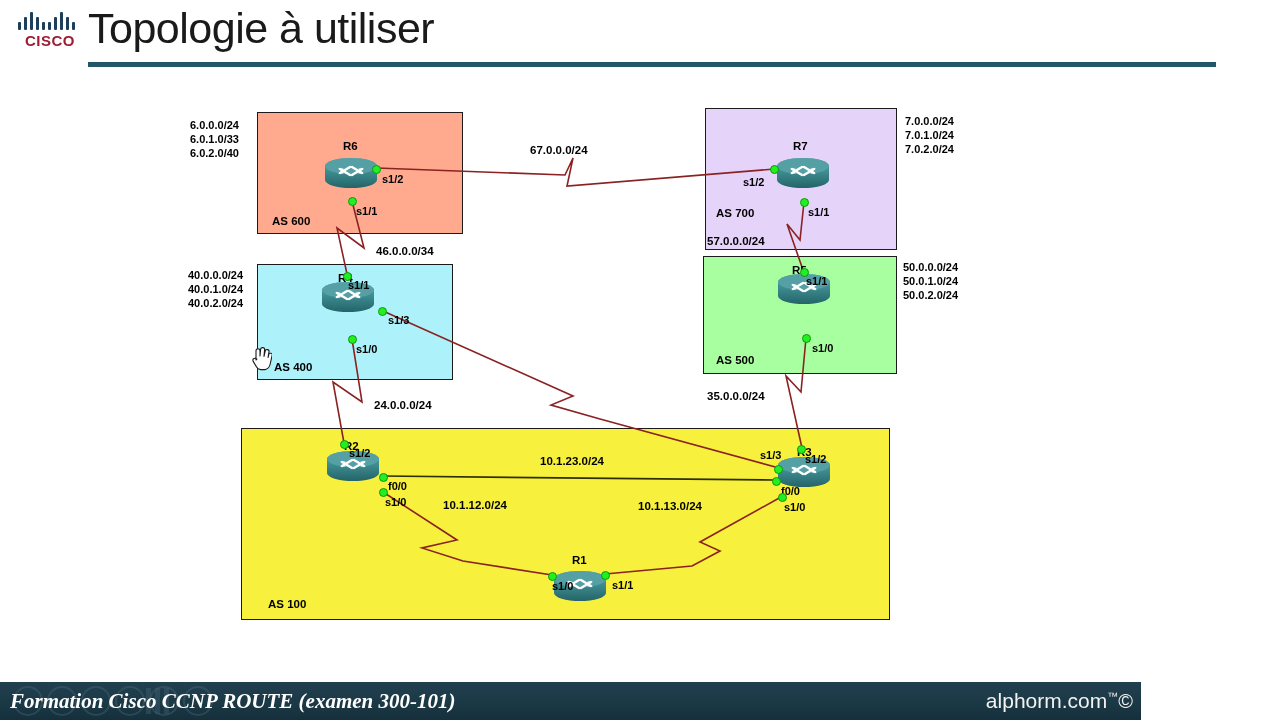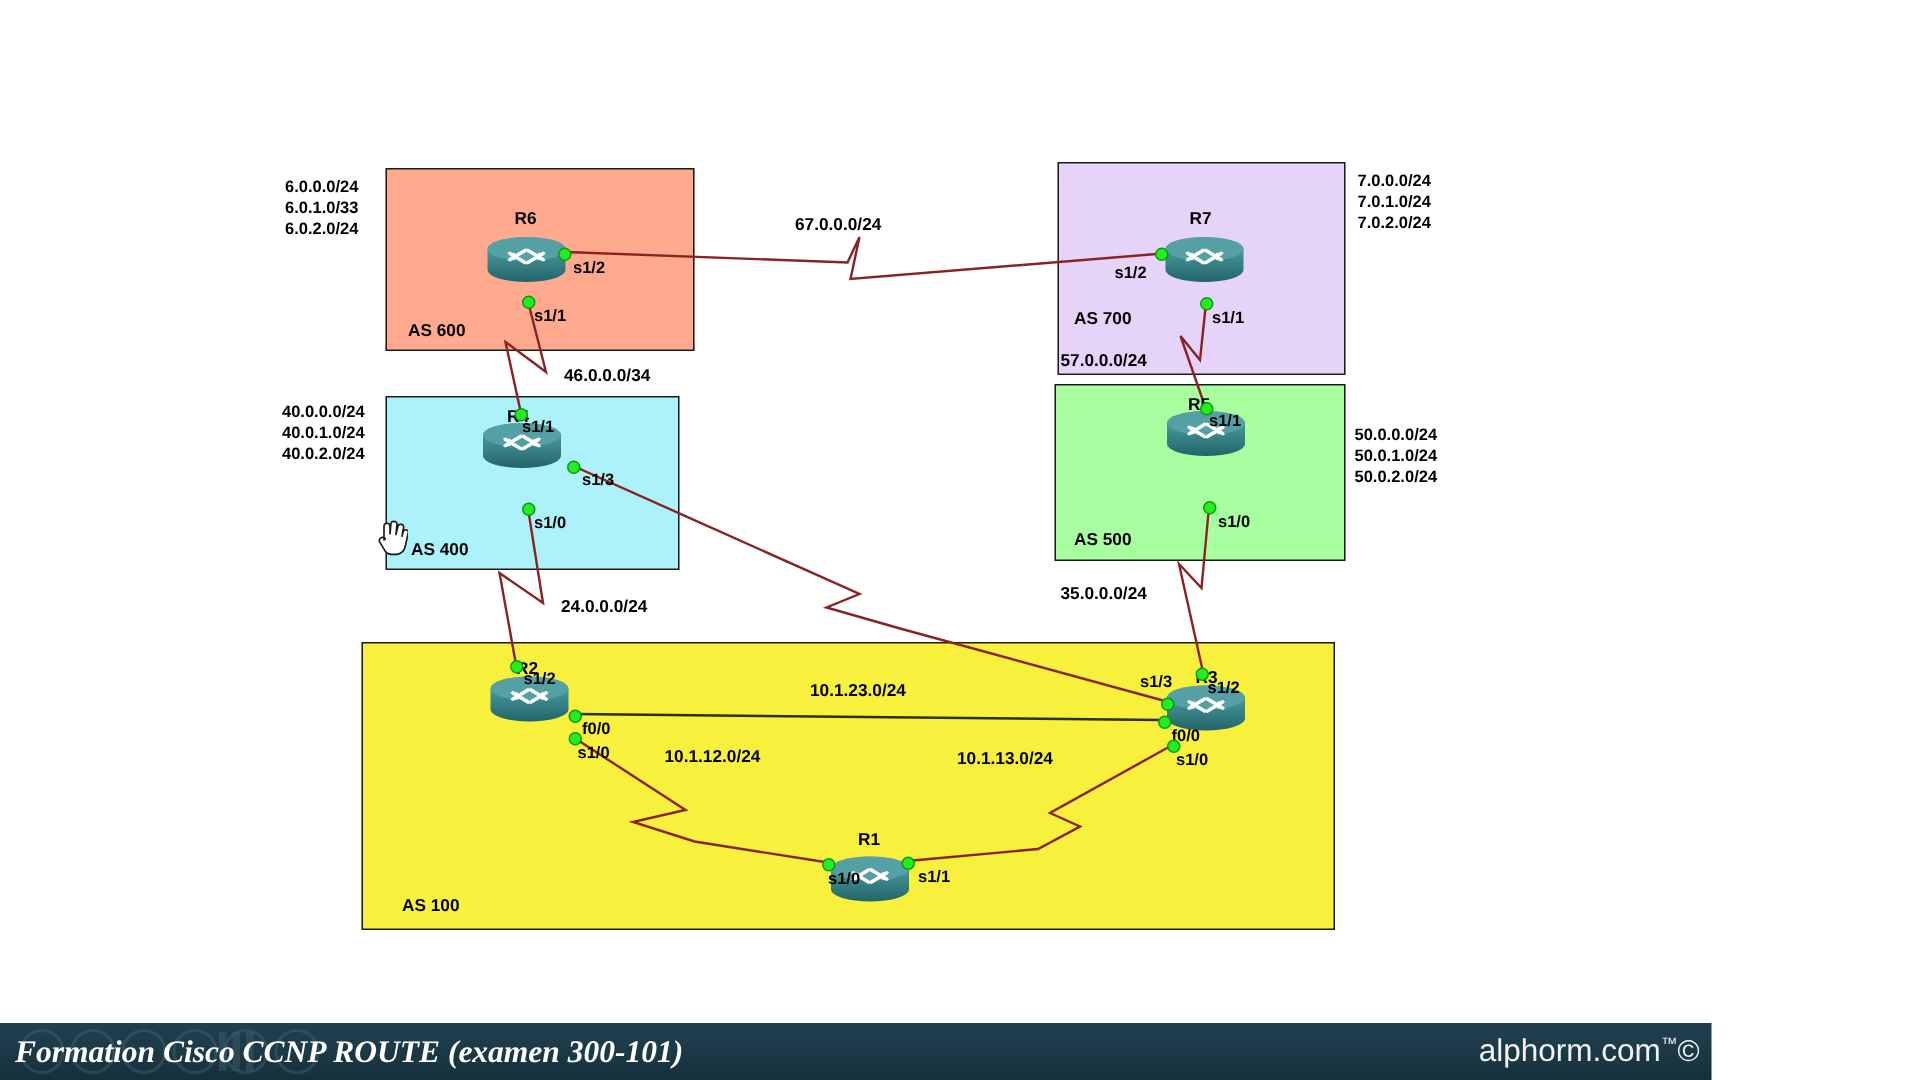--- a/index.html
+++ b/index.html
@@ -198,20 +198,39 @@
   }
   #footer-right .cr {
     font-size: 20px;
   }
 </style>
 </head>
 <body>
 
 <div id="app">
 
+  <div id="header">
+    <div id="cisco-logo">
+      <div id="cisco-bars">
+          <div class="cbar" style="left: 0px; height: 8px;"></div>
+          <div class="cbar" style="left: 6px; height: 13px;"></div>
+          <div class="cbar" style="left: 12px; height: 18px;"></div>
+          <div class="cbar" style="left: 18px; height: 13px;"></div>
+          <div class="cbar" style="left: 24px; height: 8px;"></div>
+          <div class="cbar" style="left: 30px; height: 8px;"></div>
+          <div class="cbar" style="left: 36px; height: 13px;"></div>
+          <div class="cbar" style="left: 42px; height: 18px;"></div>
+          <div class="cbar" style="left: 48px; height: 13px;"></div>
+          <div class="cbar" style="left: 54px; height: 8px;"></div>
+        </div>
+      <div id="cisco-word">CISCO</div>
+    </div>
+    <div id="page-title">Topologie à utiliser</div>
+    <div id="title-rule"></div>
+  </div>
 
   <div id="canvas">
 
     <div id="as-layer">
         <div class="as-box" style="left: 257px; top: 40px; width: 206px; height: 122px; background: rgb(255, 170, 143);"></div>
         <div class="as-box" style="left: 705px; top: 36px; width: 192px; height: 142px; background: rgb(230, 211, 250);"></div>
         <div class="as-box" style="left: 257px; top: 192px; width: 196px; height: 116px; background: rgb(173, 242, 250);"></div>
         <div class="as-box" style="left: 703px; top: 184px; width: 194px; height: 118px; background: rgb(168, 255, 160);"></div>
         <div class="as-box" style="left: 241px; top: 356px; width: 649px; height: 192px; background: rgb(247, 240, 60);"></div>
       </div>
@@ -244,33 +263,33 @@
         <div class="as-label" style="left: 716px; top: 135px;">AS 700</div>
         <div class="as-label" style="left: 274px; top: 289px;">AS 400</div>
         <div class="as-label" style="left: 716px; top: 282px;">AS 500</div>
         <div class="as-label" style="left: 268px; top: 526px;">AS 100</div>
       </div>
 
     <div id="prefix-layer">
         <div class="prefix-list" style="left: 190px; top: 46px;">
           <div>6.0.0.0/24</div>
           <div>6.0.1.0/33</div>
-          <div>6.0.2.0/24</div>
+          <div>6.0.2.0/40</div>
         </div>
         <div class="prefix-list" style="left: 905px; top: 42px;">
           <div>7.0.0.0/24</div>
           <div>7.0.1.0/24</div>
           <div>7.0.2.0/24</div>
         </div>
         <div class="prefix-list" style="left: 188px; top: 196px;">
           <div>40.0.0.0/24</div>
           <div>40.0.1.0/24</div>
           <div>40.0.2.0/24</div>
         </div>
-        <div class="prefix-list" style="left: 903px; top: 188px; margin-top: 23px;">
+        <div class="prefix-list" style="left: 903px; top: 188px;">
           <div>50.0.0.0/24</div>
           <div>50.0.1.0/24</div>
           <div>50.0.2.0/24</div>
         </div>
       </div>
 
     <div id="router-layer">
         <div class="router" style="left: 323px; top: 84px;">
           <svg viewBox="0 0 56 34" width="56" height="34">
     <defs>

